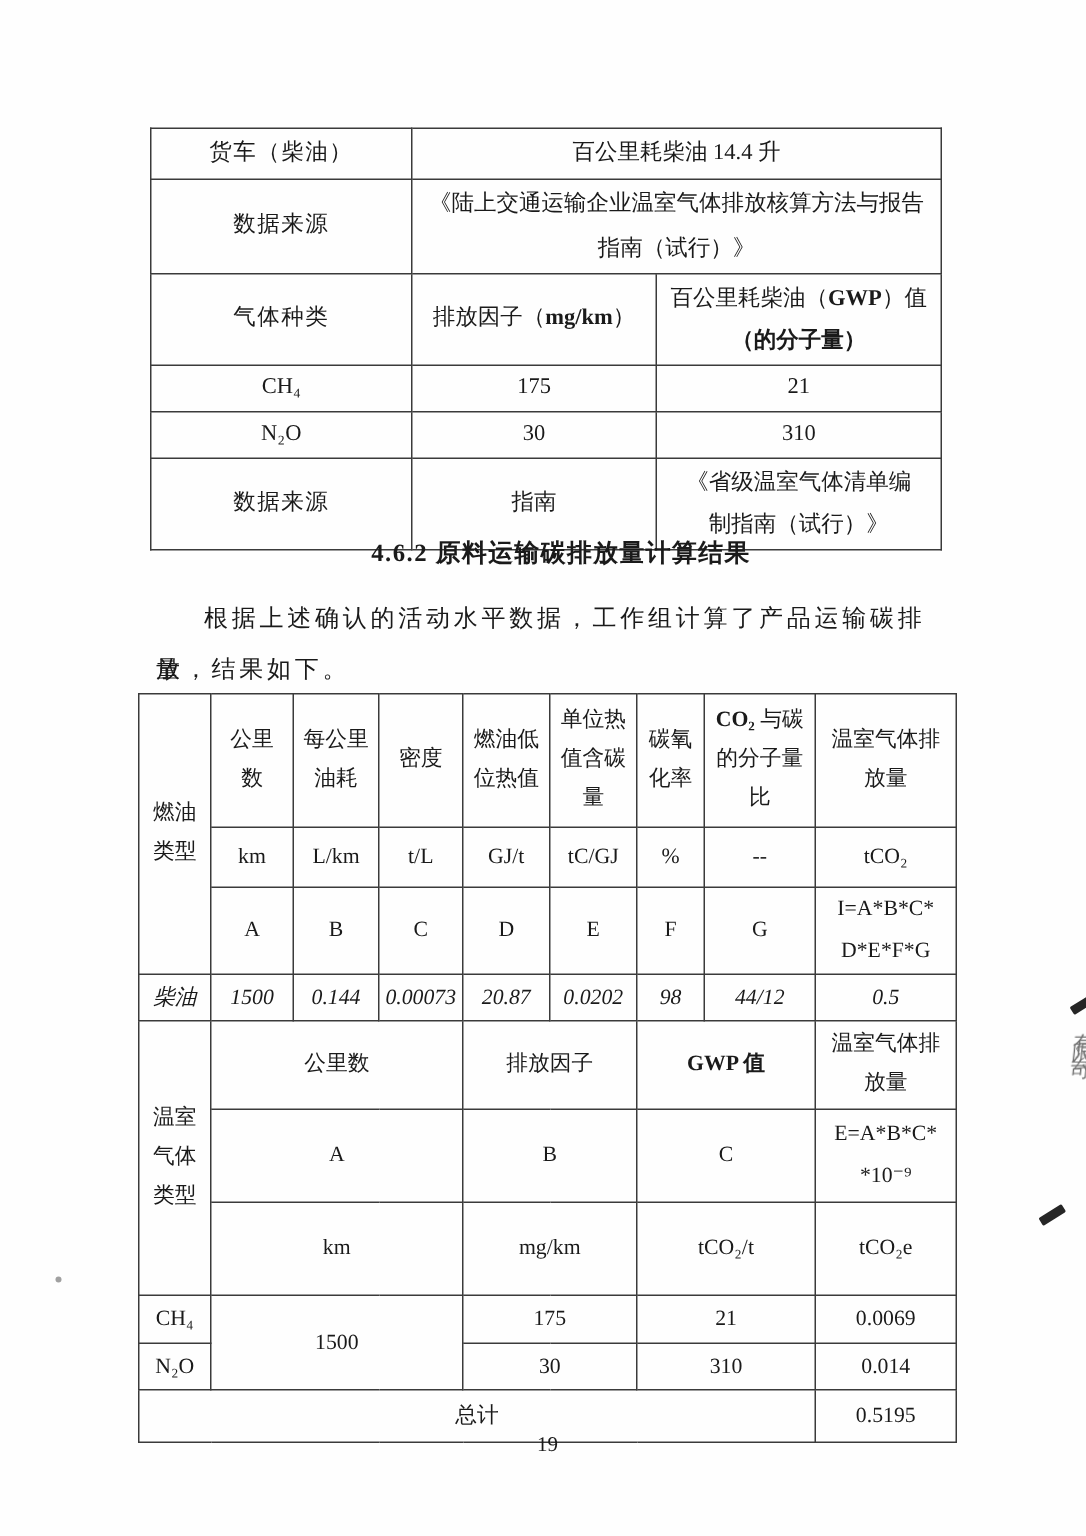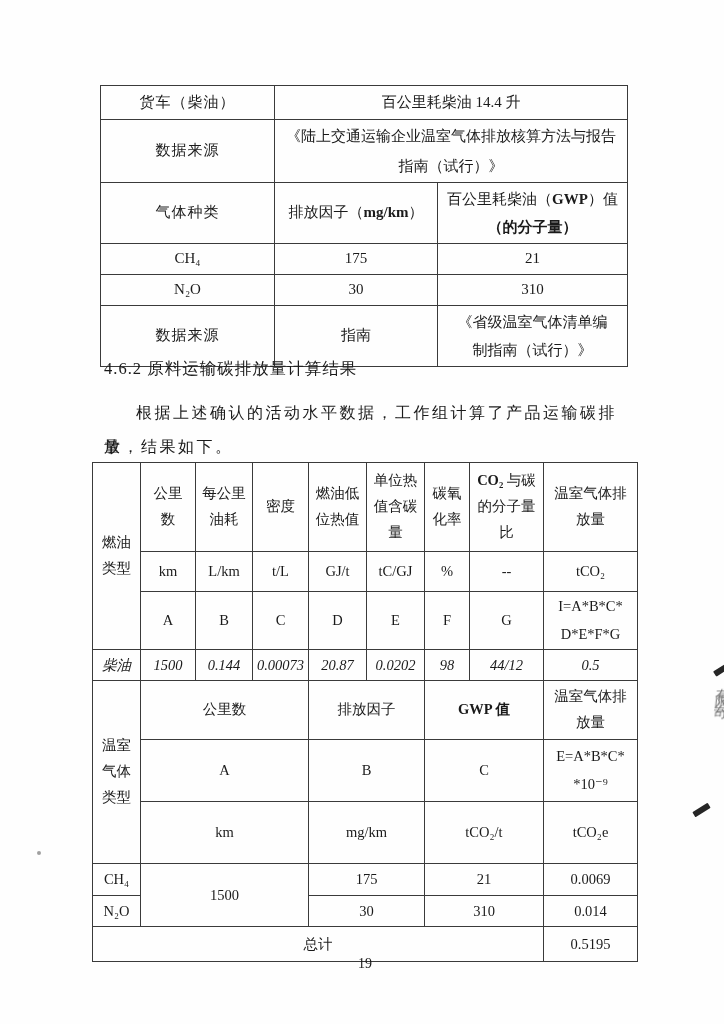--- a/index.html
+++ b/index.html
@@ -45,21 +45,21 @@
   #t2 .r5 td{height:56px;line-height:1.78;}
   #t2 .r6 td{height:59px;line-height:1.9;}
   #t2 .r7 td{height:59px;}
   #t2 .r8 td{height:29px;}
   #t2 .r9 td{height:28px;}
   #t2 .r10 td{height:32px;}
 
   
   .heading{
     position:absolute;left:104px;top:358px;width:540px;
-    font-size:16.5px;font-weight:normal;letter-spacing:1px;
+    font-size:16.5px;font-weight:bold;letter-spacing:1px;text-align:center;
   }
   .para{position:absolute;left:104px;top:396px;width:530px;
     font-size:16px;letter-spacing:2.5px;}
   .para .line{height:34px;line-height:34px;}
   .para .line.indent{text-indent:2em;}
 
   
   .pageno{
     position:absolute;left:0;right:10px;top:956px;
     text-align:center;font-size:14px;letter-spacing:0;margin-left:16px;

